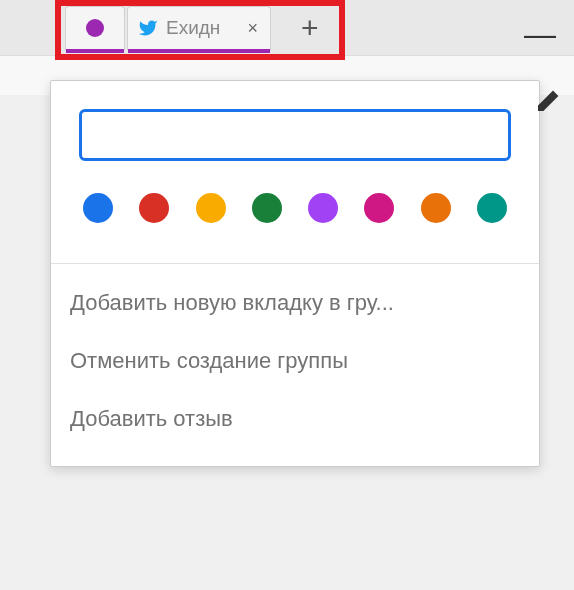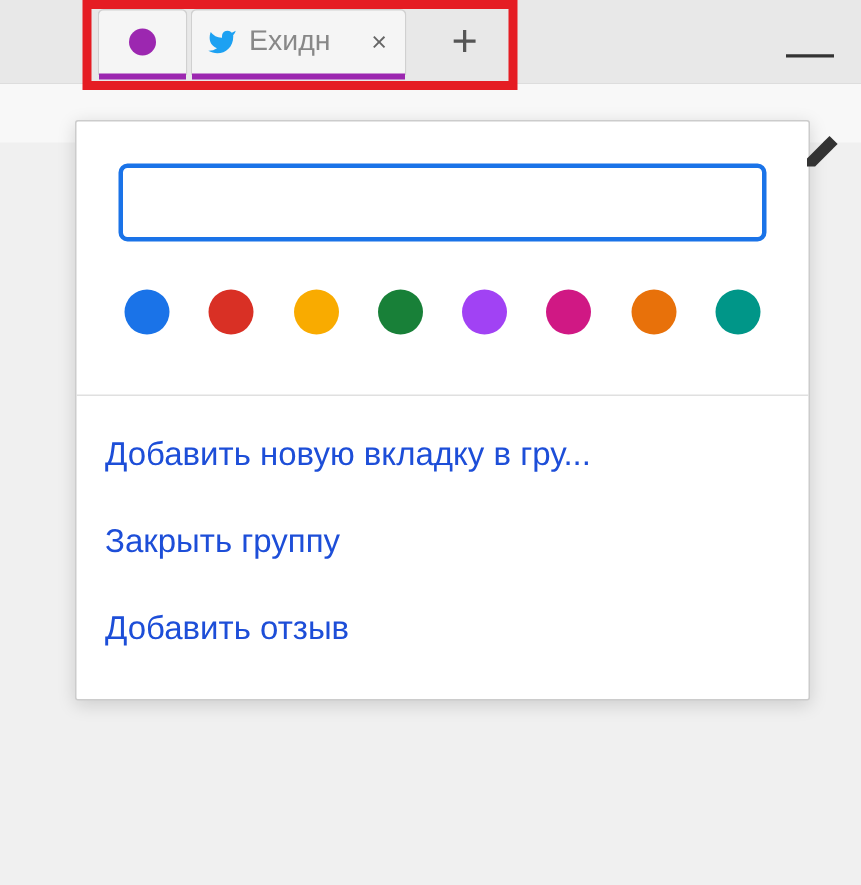--- a/index.html
+++ b/index.html
@@ -155,21 +155,21 @@
       height: 1px;
       background: #e0e0e0;
       margin: 20px 0 0 0;
     }
     .menu-list {
       padding: 10px 0 18px 0;
     }
     .menu-item {
       padding: 16px 19px;
       font-size: 22px;
-      color: #1d4ed8;
+      color: #737373;
       cursor: pointer;
       white-space: nowrap;
       overflow: hidden;
       text-overflow: ellipsis;
     }
   </style>
 </head>
 <body>
 
 <div class="tab-strip">
@@ -209,16 +209,16 @@
       <div class="color-dot" style="background:#188038"></div>
       <div class="color-dot" style="background:#a142f4"></div>
       <div class="color-dot" style="background:#d01884"></div>
       <div class="color-dot" style="background:#e8710a"></div>
       <div class="color-dot" style="background:#009688"></div>
     </div>
   </div>
   <div class="divider"></div>
   <div class="menu-list">
     <div class="menu-item">Добавить новую вкладку в гру...</div>
-    <div class="menu-item">Закрыть группу</div>
+    <div class="menu-item">Отменить создание группы</div>
     <div class="menu-item">Добавить отзыв</div>
   </div>
 </div>
 
 </body></html>

